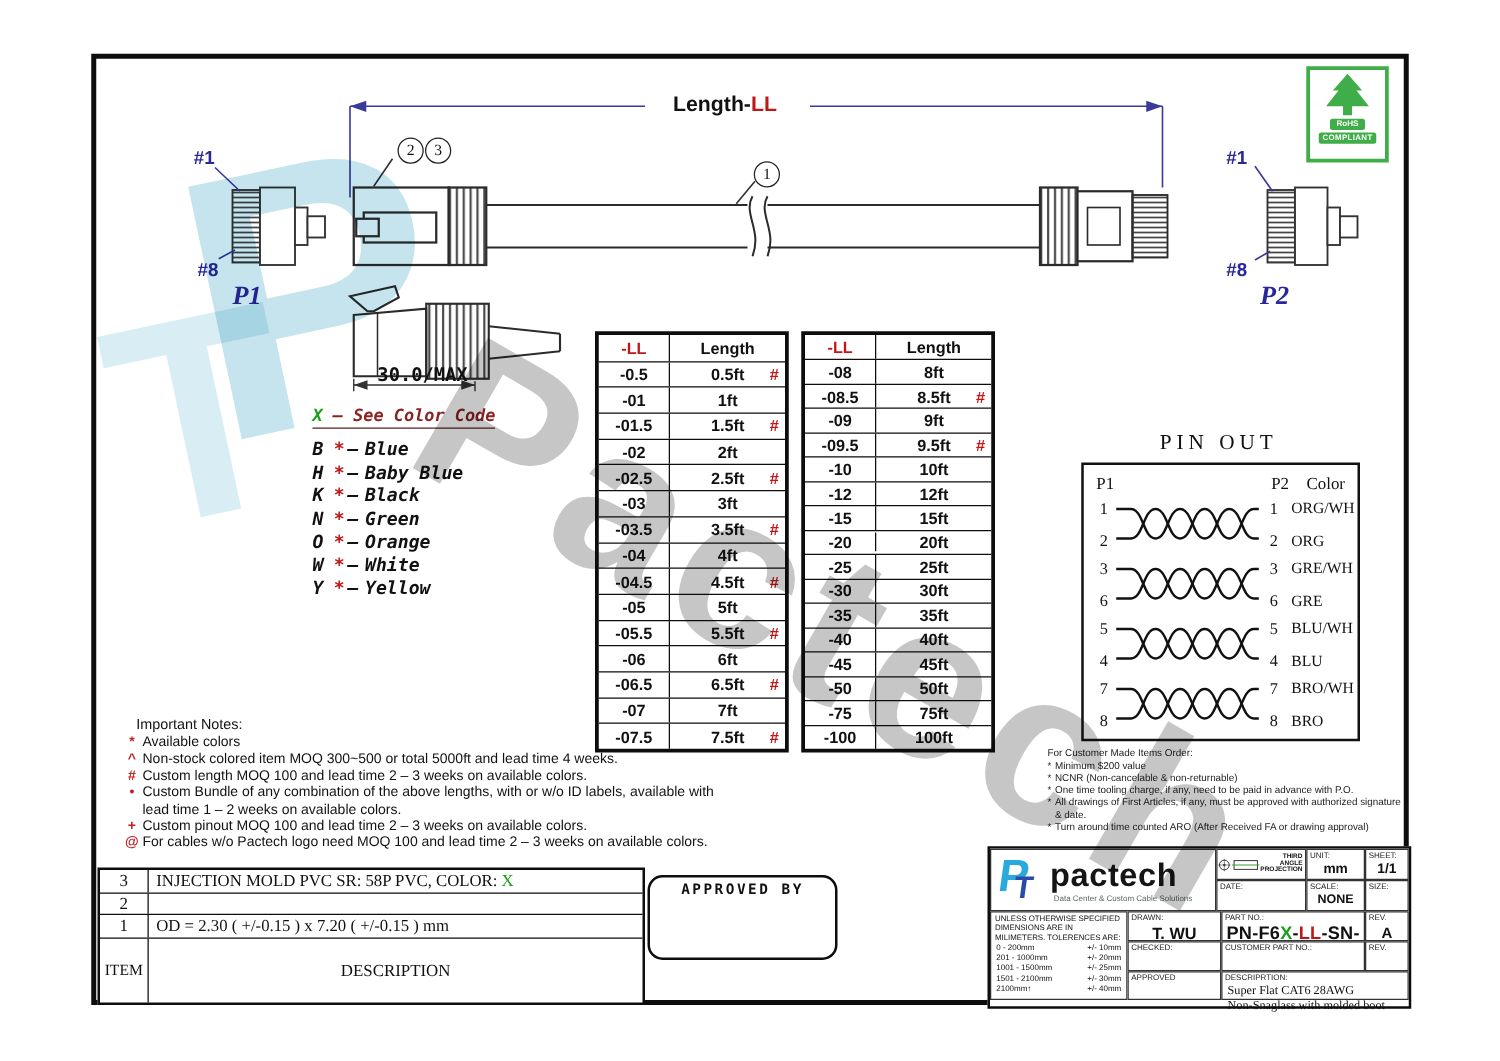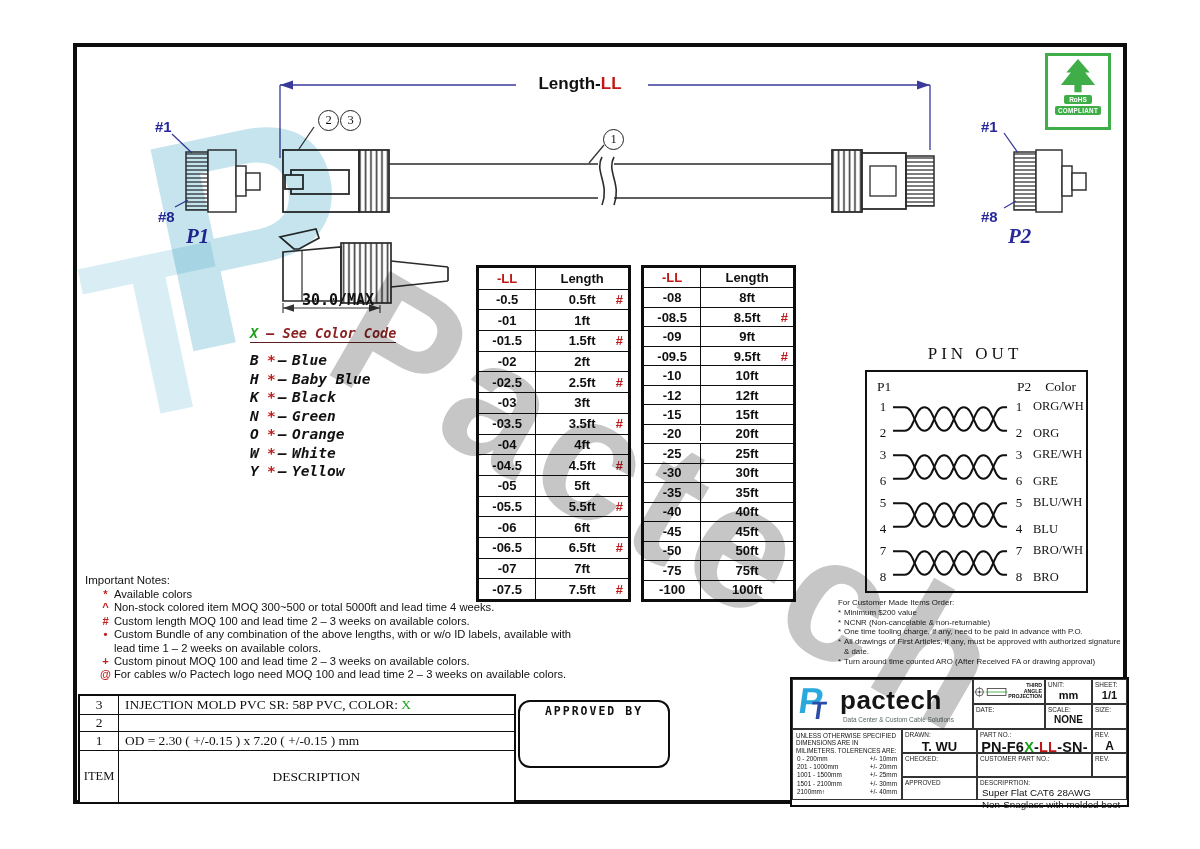--- a/index.html
+++ b/index.html
@@ -44,21 +44,21 @@
   .pinhead{display:flex;justify-content:space-between;font-size:13.5px;padding:7px 10px 0 10px;}
   .pinhead .rgt span{margin-left:14px;}
   .pair{display:grid;grid-template-columns:16px 120px 16px 1fr;height:46px;margin:2px 4px 0 8px;}
   .pcol{display:flex;flex-direction:column;justify-content:space-between;font-size:13px;
         padding:2px 0;text-align:center;}
   .ccol{display:flex;flex-direction:column;justify-content:space-between;font-size:12.5px;
         padding:2px 0 2px 6px;}
   .twist path{fill:none;stroke:#111;stroke-width:2;}
   
   .notes{z-index:2;width:488px;}
-  .ntitle{font-size:11.5px;margin-bottom:2px;}
+  .ntitle{font-size:11.5px;margin-bottom:2px;margin-left:24px;}
   .note{display:flex;font-size:11.2px;line-height:13.4px;}
   .nsym{color:#c02020;font-weight:bold;width:13px;flex:none;text-align:center;margin-left:14px;}
   .ntext{flex:1;padding-left:2px;}
   .custnotes{z-index:2;width:284px;font-size:7.9px;line-height:9.8px;color:#222;}
   .custnotes .cn-item{display:flex;}
   .custnotes .b{width:6px;flex:none;}
   
   .itable{z-index:2;border:2.5px solid #0d0d0d;background:#fff;display:flex;flex-direction:column;
           font-family:"Liberation Serif",serif;}
   .irow{display:flex;border-bottom:1.6px solid #0d0d0d;}
@@ -81,21 +81,21 @@
   
   .tblock{z-index:2;border:2.5px solid #0d0d0d;background:#fff;}
   .cell{position:absolute;border:1px solid #333;box-sizing:border-box;background:#fff;}
   .cl-label{font-size:6.4px;color:#222;padding:1px 2px;}
   .cl-val{text-align:center;font-weight:bold;}
   .tolnote{font-size:6.3px;line-height:7.3px;padding:2px 3px 1px 3px;}
   .tolrow{display:flex;justify-content:space-between;font-size:6.4px;line-height:8.2px;padding:0 4px;}
   .partno{font-size:14.5px;font-weight:bold;text-align:center;letter-spacing:.2px;}
   .partno .g{color:#18a018;}
   .partno .r{color:#c01818;}
-  .desclines{font-size:9.8px;line-height:11.5px;padding-left:4px;}
+  .desclines{font-size:9.8px;line-height:11.5px;padding-left:4px;font-family:Liberation Serif, serif;}
   .projtxt{font-size:5.2px;font-weight:bold;text-align:right;line-height:5.8px;}
   .brandword{font-weight:bold;font-size:26px;letter-spacing:.5px;color:#151515;}
   .brandtag{font-size:6.4px;color:#566;}
   .monoP{font-weight:bold;font-size:36px;color:#2aa9dd;transform:skewX(-8deg);}
   .monoT{font-weight:bold;font-size:25px;color:#2b4ba8;transform:skewX(-8deg);}
   
   .rohs{z-index:2;border:3px solid #3fae49;background:#fff;display:flex;flex-direction:column;
         align-items:center;padding:2px 2px 3px 2px;}
   .rohsbadge{background:#3fae49;color:#fff;font-size:6.5px;font-weight:bold;padding:1px 5px;
              border-radius:2px;margin-top:1px;}

